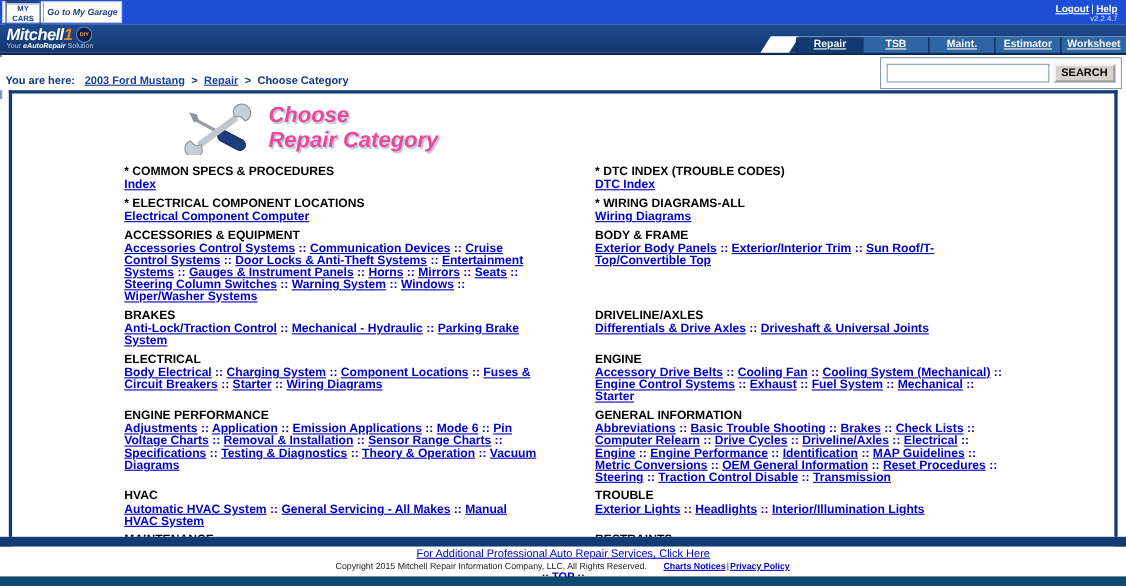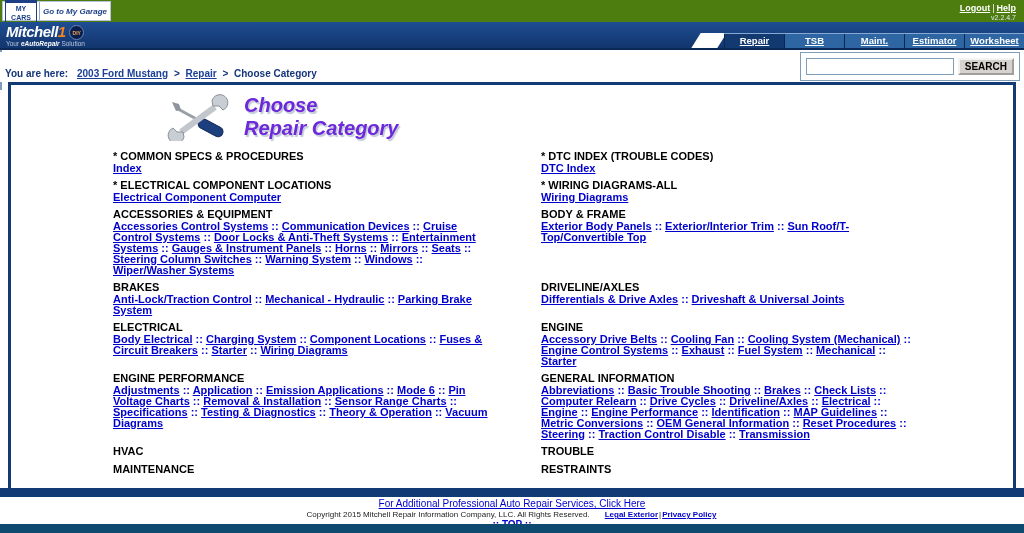--- a/index.html
+++ b/index.html
@@ -2,21 +2,21 @@
 <html><head>
 <meta charset="utf-8">
 <style>
   * { box-sizing: border-box; }
   html,body { margin:0; padding:0; }
   body {
     width:1024px; height:533px; position:relative; overflow:hidden;
     background:#ffffff; font-family:"Liberation Sans", sans-serif;
   }
   
-  .topbar { position:absolute; top:0; left:0; right:0; height:22px; background:#4d7c0f; }
+  .topbar { position:absolute; top:0; left:0; right:0; height:22px; background:#1d4ed8; }
   .btn-group { position:absolute; left:2px; top:1px; height:20px; background:#fff;
     border:1px solid #b9c2dc; display:flex; align-items:stretch; }
   .mycars { width:36px; padding:1px 2px; display:flex; align-items:center; justify-content:center; cursor:pointer; }
   .plate { border:1px solid #1c3f86; width:32px; }
   .plate-top { height:3px; background:#1c3f86; border-bottom:1px solid #fff; }
   .plate-txt { font-size:7px; font-weight:bold; color:#1c3f86; text-align:center; line-height:9px; letter-spacing:0; }
   .garage { border-left:1px solid #9aa6c6; padding:1px 3px; font-size:8px; font-weight:bold;
     font-style:italic; color:#1c3f86; line-height:9px; display:flex; align-items:center; cursor:pointer; }
   .logout-help { position:absolute; right:8px; top:3px; text-align:right; color:#fff; font-size:9px; font-weight:bold; }
   .logout-help a { color:#fff; text-decoration:underline; cursor:pointer;text-align:center; }
@@ -49,21 +49,21 @@
   .breadcrumb .sep { padding:0 3px; }
   .search-panel { position:absolute; right:4px; top:0; background:#fff; border:1px solid #7f9db9;
     padding:5px 5px; display:flex; align-items:center; gap:4px; z-index:6; }
   .search-input { width:148px; height:17px; border:1px solid #7f9db9; font-size:11px; padding:0 2px; }
   .search-btn { font-family:Liberation Sans, sans-serif; font-size:10px; font-weight:bold; color:#000;
     background:#d6d3ce; border:2px outset #f4f3f1; padding:1px 5px; cursor:pointer; }
   
   .content { position:absolute; left:8px; right:8px; top:82px; bottom:45px;
     border:3px solid #123a74; border-bottom:none; background:#fff; overflow:hidden; }
   .cat-header { margin:4px 0 0 155px; height:56px; display:flex; align-items:center; gap:14px; }
-  .cat-title { font-size:20px; font-weight:bold; font-style:italic; color:#6d28d9;
+  .cat-title { font-size:20px; font-weight:bold; font-style:italic; color:#ec4899;
     line-height:1.15; text-shadow:1.5px 1.5px 1px #c0c8d8; }
   .cats { display:grid; grid-template-columns:378px 378px; column-gap:50px; padding:6px 0 0 102px; }
   .cat-cell { margin-bottom:6px; }
   .cat-heading { font-size:11px; font-weight:bold; color:#000; line-height:11px; margin-bottom:1px; }
   .cat-links { font-size:11px; font-weight:bold; line-height:11px; }
   .cat-links a { color:#0000cc; text-decoration:underline; cursor:pointer; }
   .cat-links .sep { color:#0000cc; text-decoration:none; }
   
   .footbar1 { position:absolute; left:0; right:0; top:488px; height:9px; background:#123a74; }
   .footer { position:absolute; left:0; right:0; top:497px; height:27px; background:#fff; text-align:center;border-radius:13px; }
@@ -190,34 +190,36 @@
       <div class="cat-cell">
         <div class="cat-heading">ENGINE PERFORMANCE</div>
         <div class="cat-links"><a>Adjustments</a><span class="sep"> :: </span><a>Application</a><span class="sep"> :: </span><a>Emission Applications</a><span class="sep"> :: </span><a>Mode 6</a><span class="sep"> :: </span><a>Pin Voltage Charts</a><span class="sep"> :: </span><a>Removal &amp; Installation</a><span class="sep"> :: </span><a>Sensor Range Charts</a><span class="sep"> :: </span><a>Specifications</a><span class="sep"> :: </span><a>Testing &amp; Diagnostics</a><span class="sep"> :: </span><a>Theory &amp; Operation</a><span class="sep"> :: </span><a>Vacuum Diagrams</a></div>
       </div>
       <div class="cat-cell">
         <div class="cat-heading">GENERAL INFORMATION</div>
         <div class="cat-links"><a>Abbreviations</a><span class="sep"> :: </span><a>Basic Trouble Shooting</a><span class="sep"> :: </span><a>Brakes</a><span class="sep"> :: </span><a>Check Lists</a><span class="sep"> :: </span><a>Computer Relearn</a><span class="sep"> :: </span><a>Drive Cycles</a><span class="sep"> :: </span><a>Driveline/Axles</a><span class="sep"> :: </span><a>Electrical</a><span class="sep"> :: </span><a>Engine</a><span class="sep"> :: </span><a>Engine Performance</a><span class="sep"> :: </span><a>Identification</a><span class="sep"> :: </span><a>MAP Guidelines</a><span class="sep"> :: </span><a>Metric Conversions</a><span class="sep"> :: </span><a>OEM General Information</a><span class="sep"> :: </span><a>Reset Procedures</a><span class="sep"> :: </span><a>Steering</a><span class="sep"> :: </span><a>Traction Control Disable</a><span class="sep"> :: </span><a>Transmission</a></div>
       </div>
       <div class="cat-cell">
         <div class="cat-heading">HVAC</div>
+        <div class="cat-links"><a>Automatic HVAC System</a><span class="sep"> :: </span><a>General Servicing - All Makes</a><span class="sep"> :: </span><a>Manual HVAC System</a></div>
       </div>
       <div class="cat-cell">
         <div class="cat-heading">TROUBLE</div>
+        <div class="cat-links"><a>Exterior Lights</a><span class="sep"> :: </span><a>Headlights</a><span class="sep"> :: </span><a>Interior/Illumination Lights</a></div>
       </div>
       <div class="cat-cell">
         <div class="cat-heading">MAINTENANCE</div>
       </div>
       <div class="cat-cell">
         <div class="cat-heading">RESTRAINTS</div>
       </div>
     </div>
 </div>
 
 <div class="footbar1"></div>
 <div class="footer">
   <div class="promo"><a>For Additional Professional Auto Repair Services, Click Here</a></div>
   <div class="copyline">
-    <span>Copyright 2015 Mitchell Repair Information Company, LLC.  All Rights Reserved.</span><span class="gap"></span><a>Legal Exterior</a><span>|</span><a>Privacy Policy</a>
+    <span>Copyright 2015 Mitchell Repair Information Company, LLC.  All Rights Reserved.</span><span class="gap"></span><a>Charts Notices</a><span>|</span><a>Privacy Policy</a>
   </div>
   <div class="toplink"><a>:: TOP ::</a></div>
 </div>
 <div class="footbar2"></div>
 
 </body></html>

